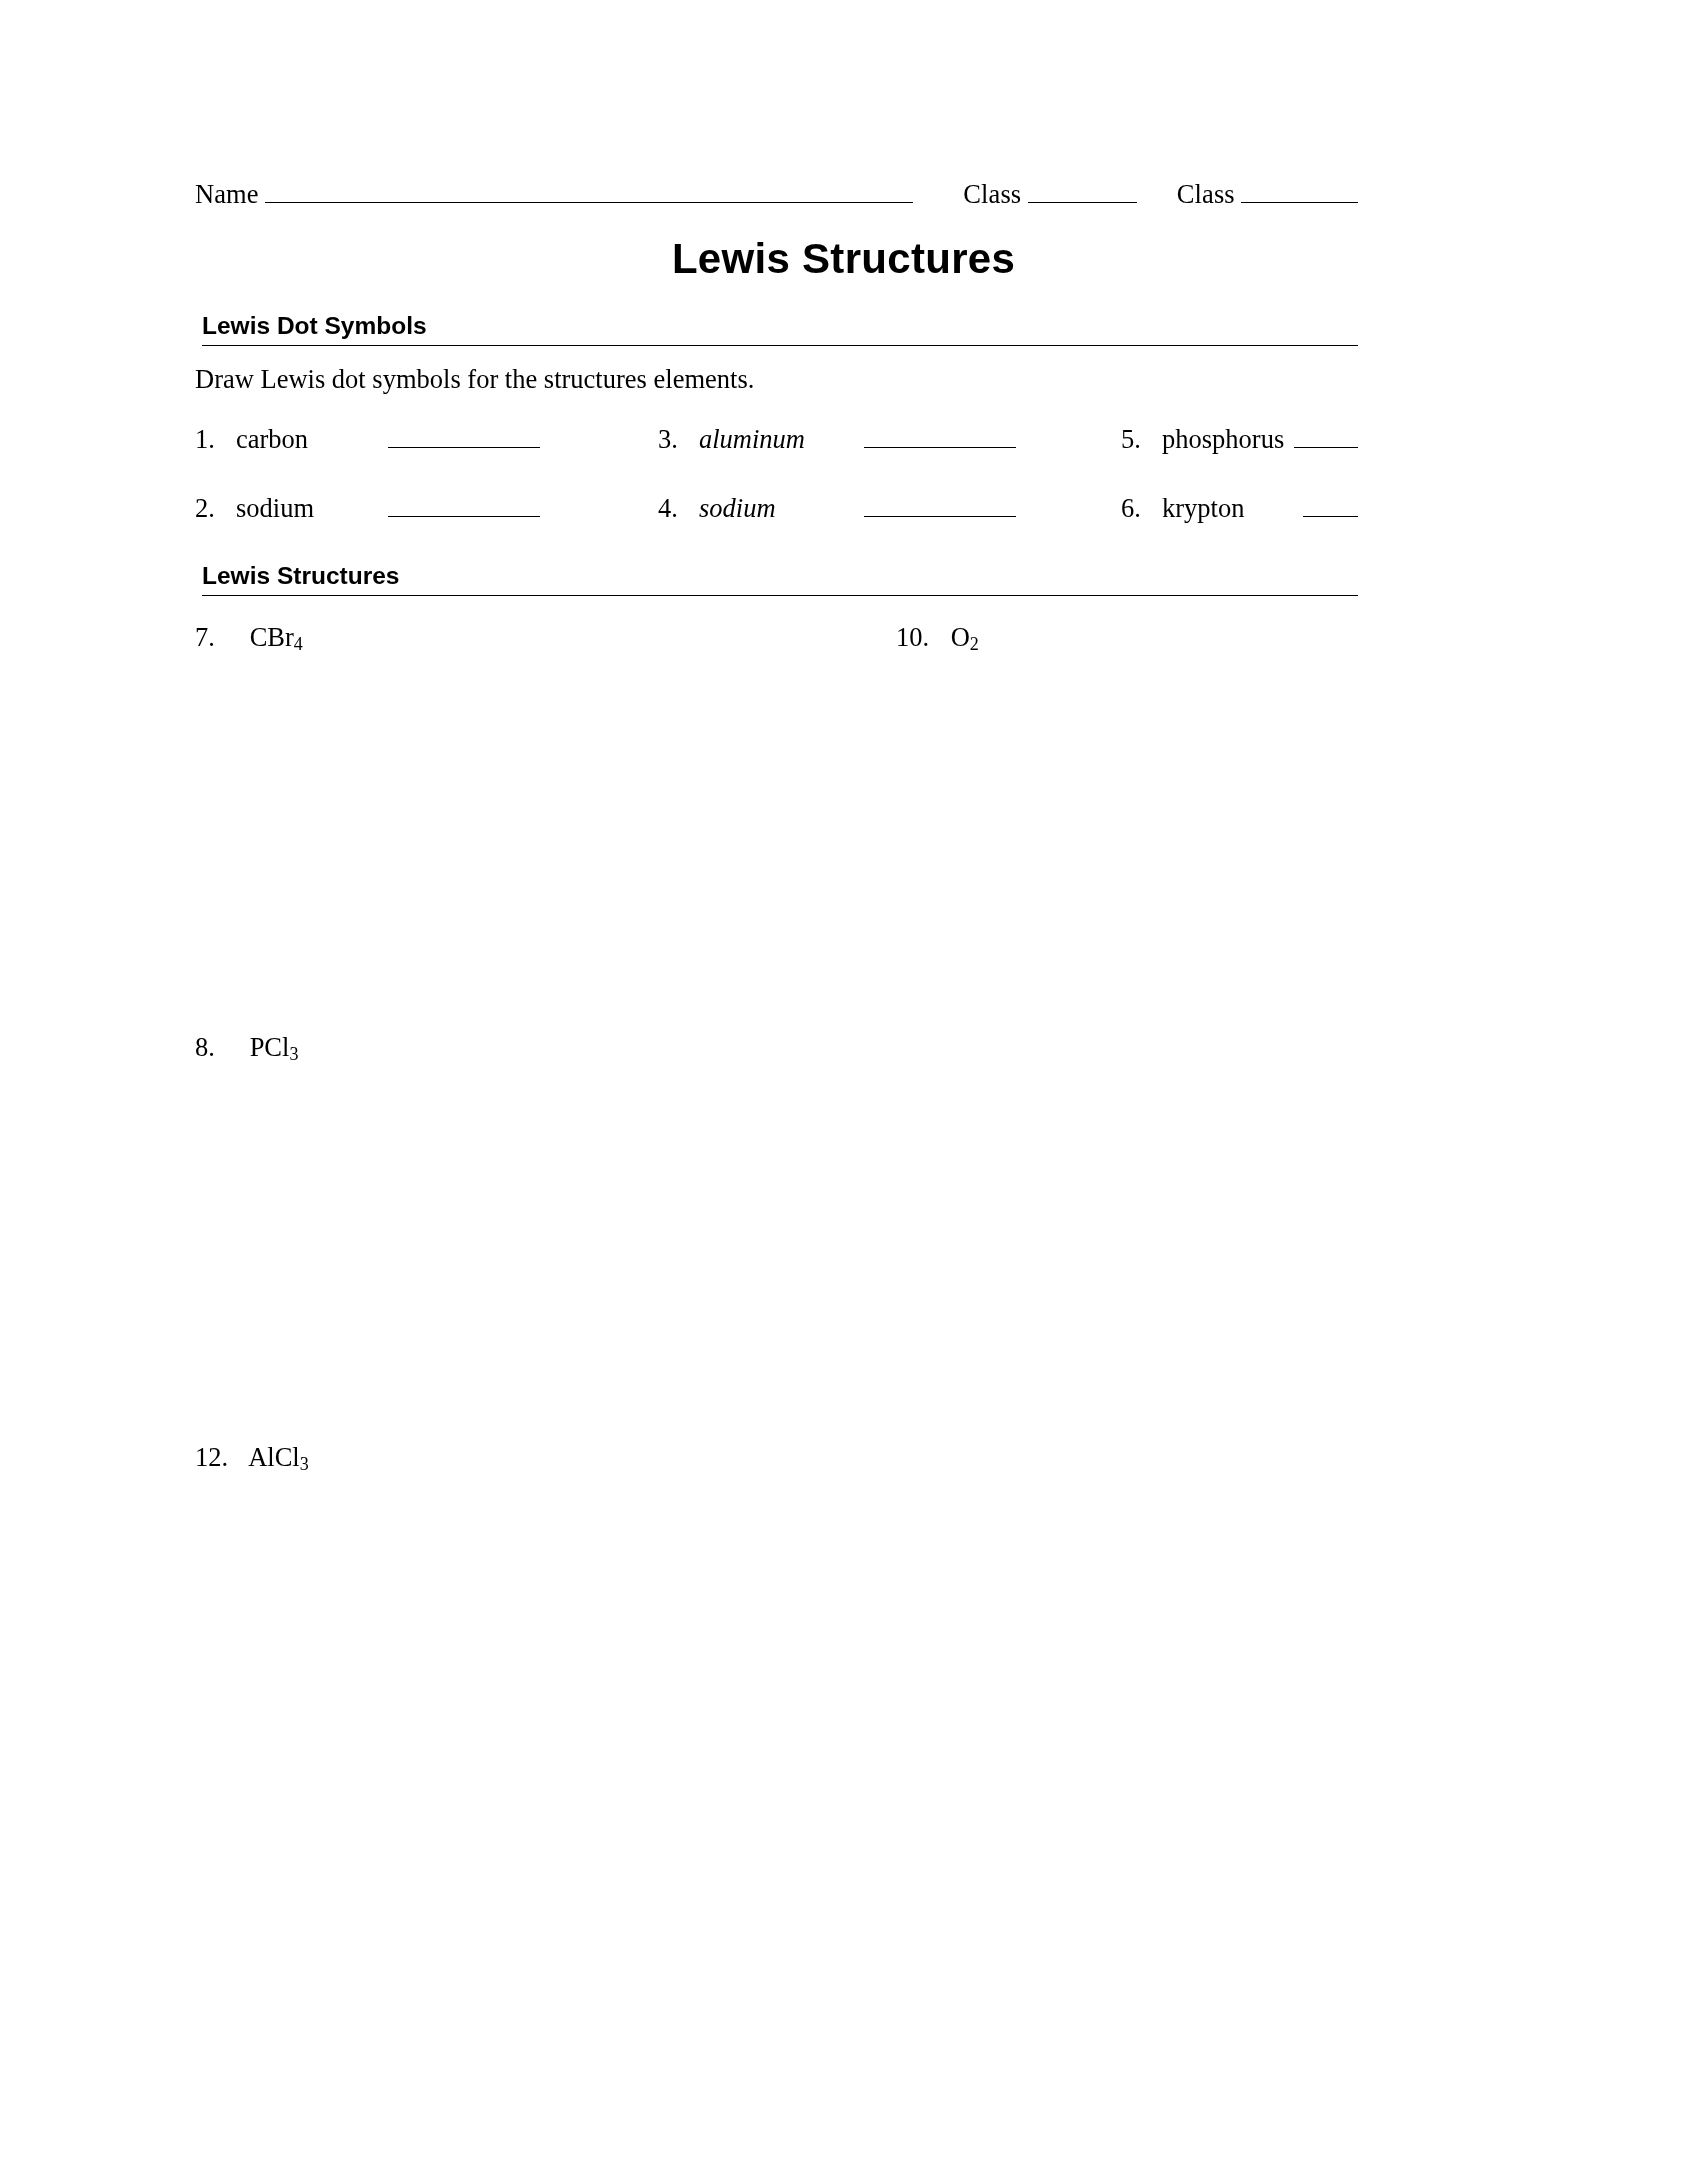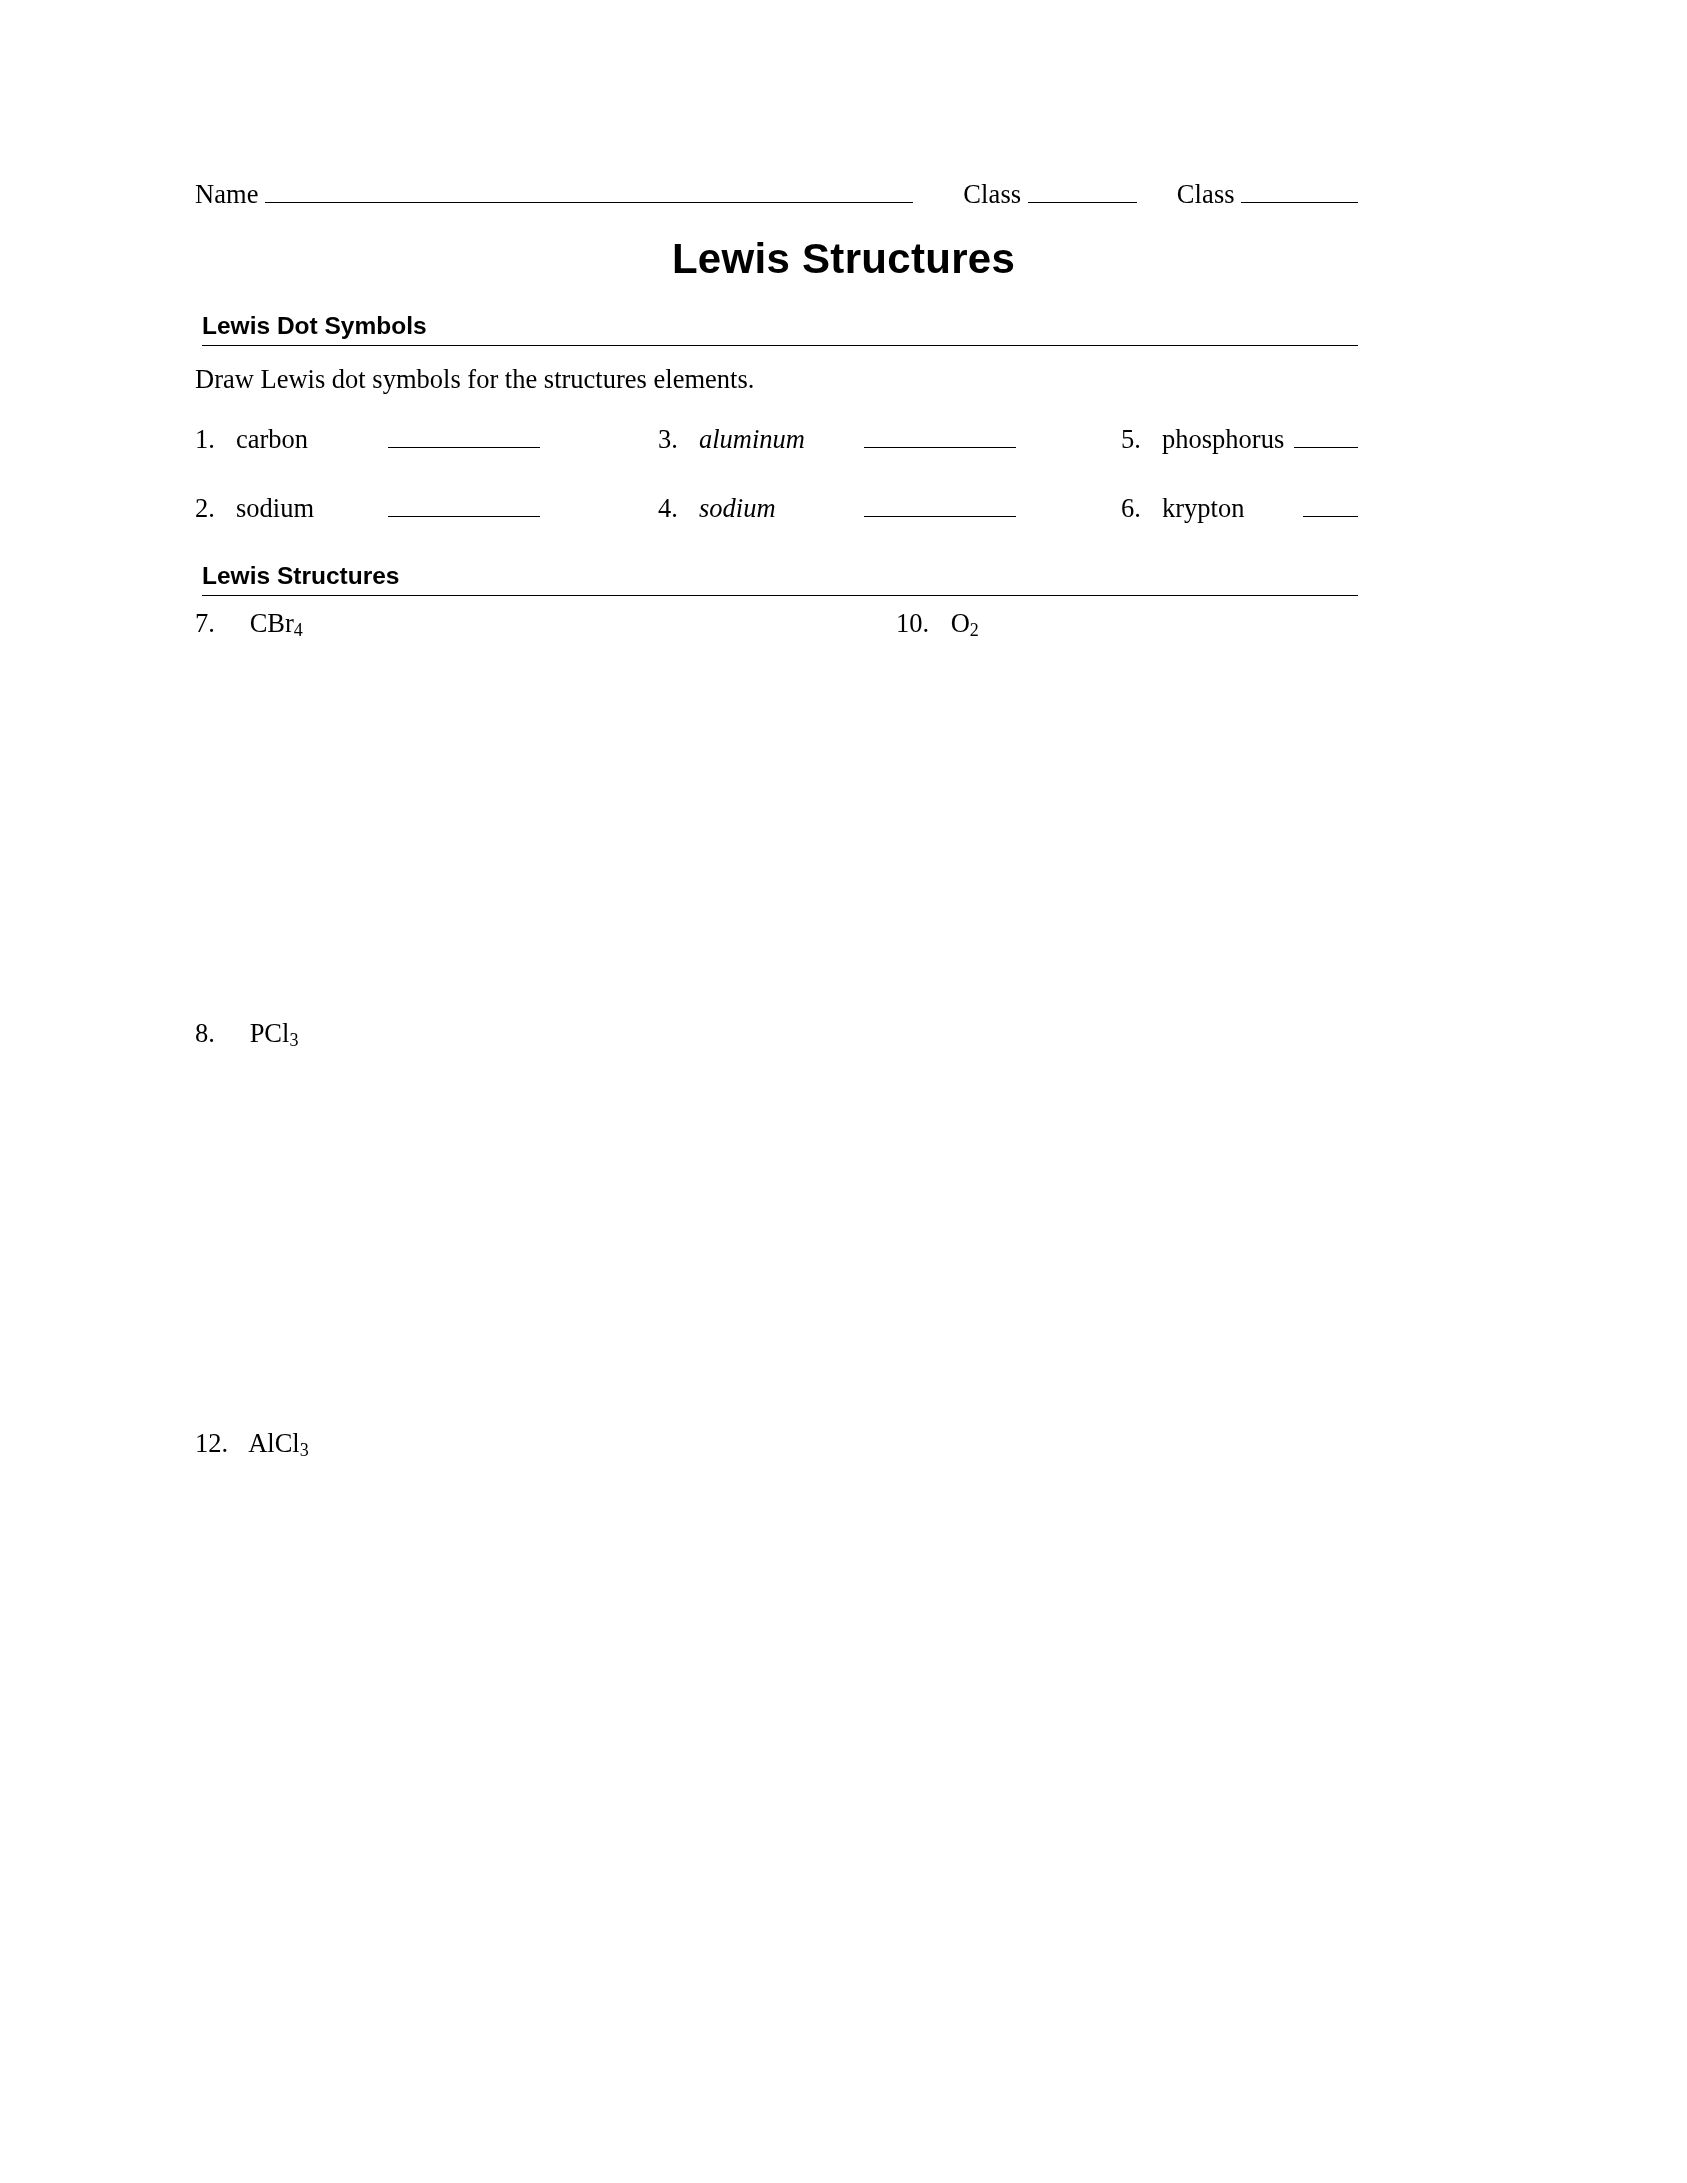--- a/index.html
+++ b/index.html
@@ -110,21 +110,21 @@
   .c1 .nm { width: 152px; }
   .c2 .nm { width: 165px; font-style: italic; }
   .c3 .nm { width: auto; padding-right: 9.3px; }
   .c3 .blank { width: 151px; }
 
   
   .nm-pad-small { width: 132px !important; }
 
   
   .mol-block {
-    margin-top: 12px;
+    margin-top: 26px;
   }
   .mol-row {
     display: flex;
     height: 410px;
   }
   .mol-item {
     font-size: 26.5px;
     white-space: nowrap;
   }
   .mol-item .num {

